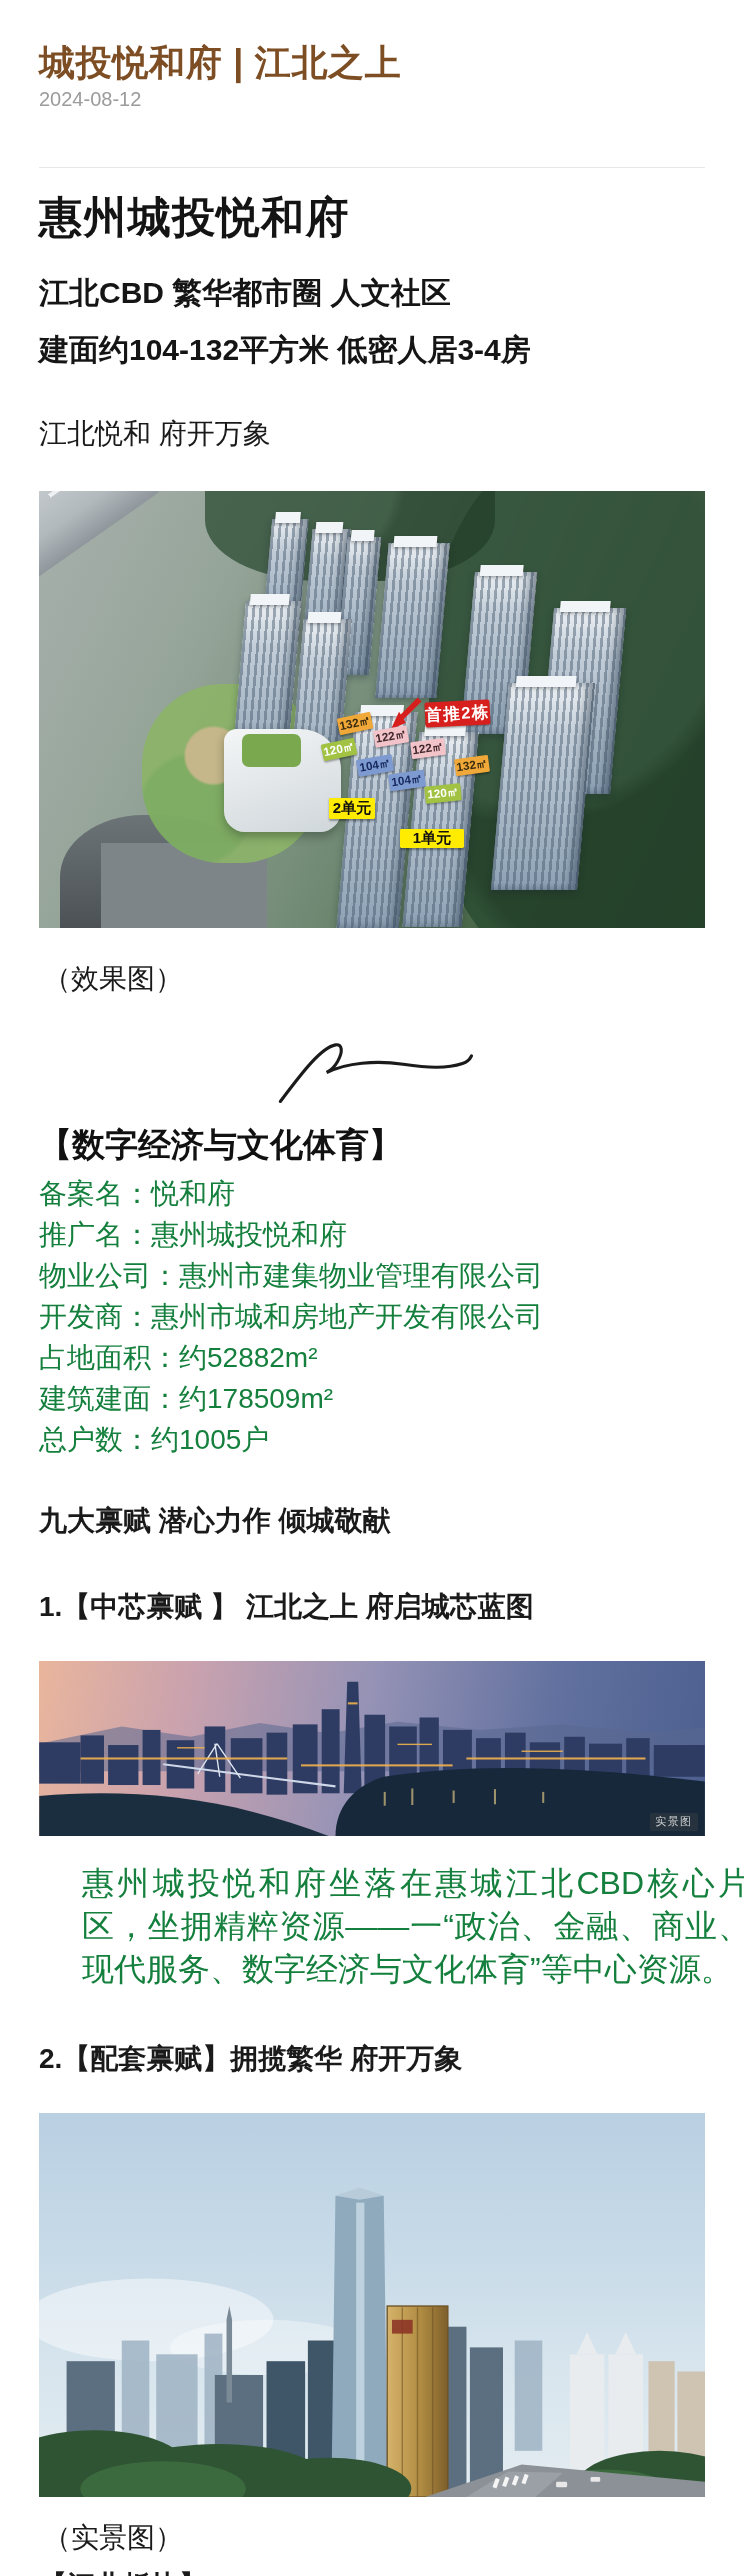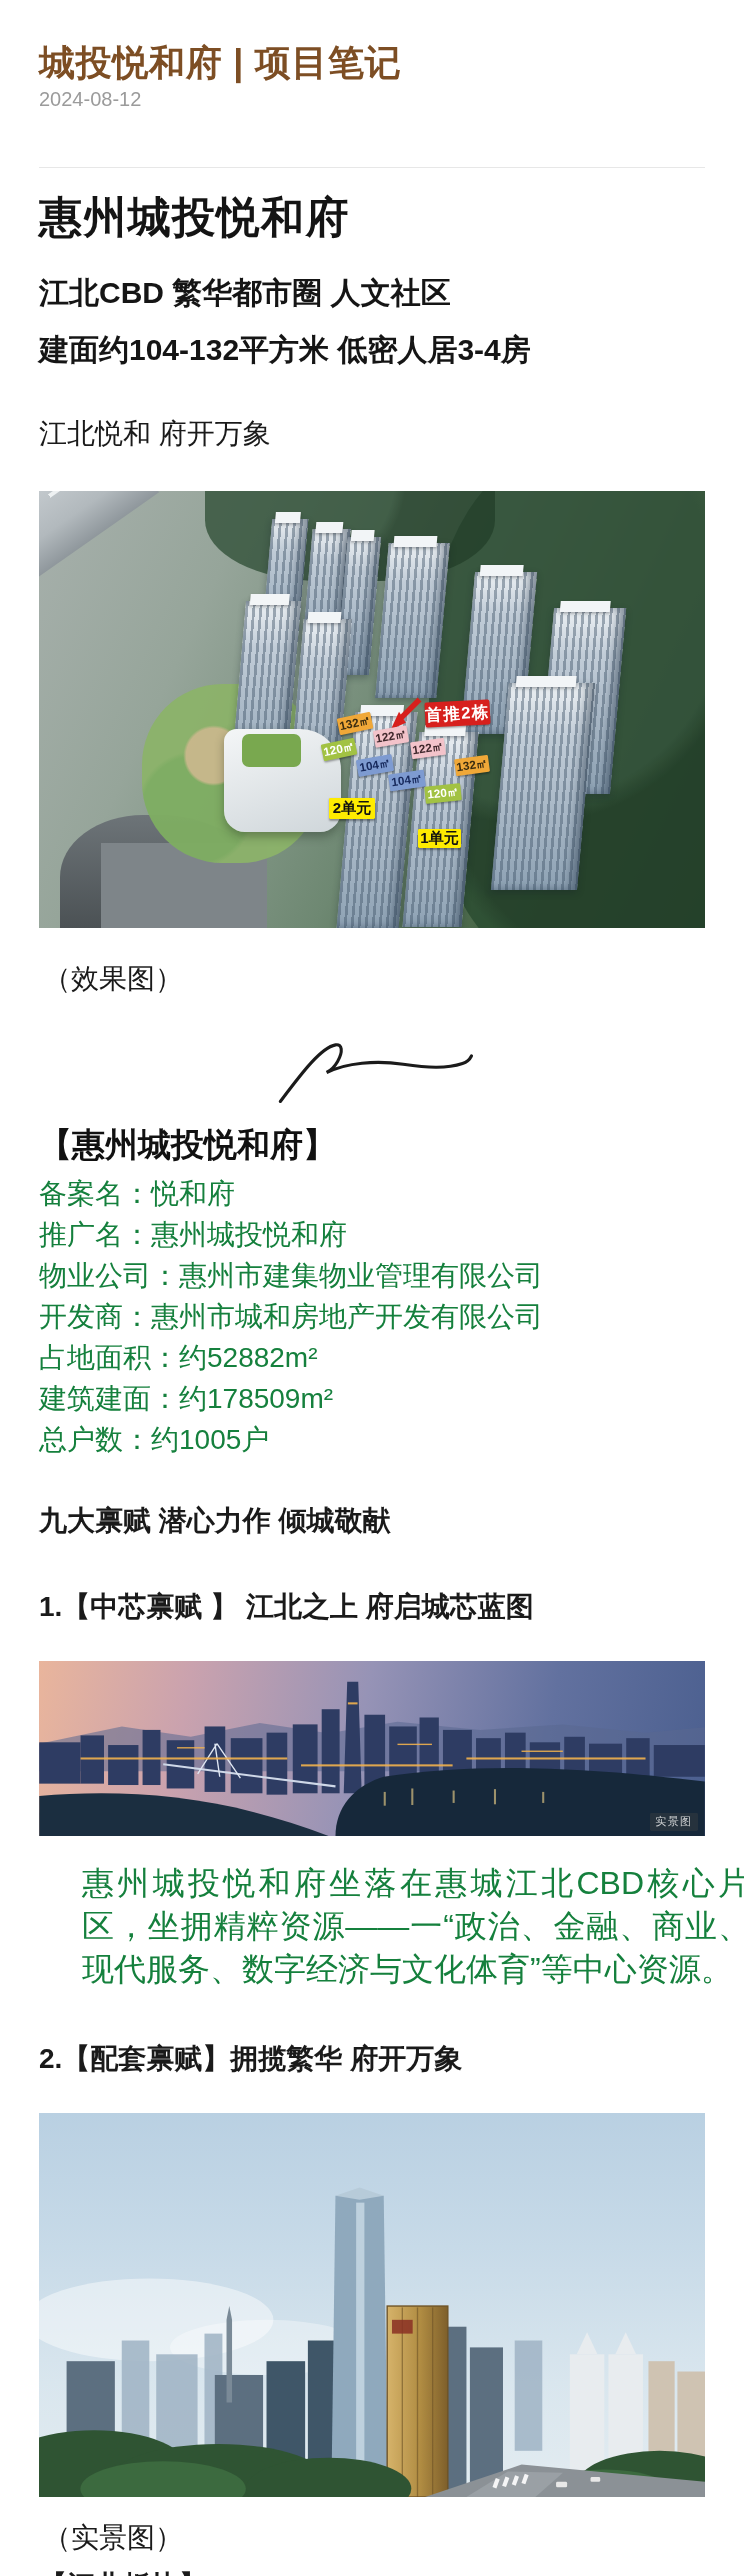--- a/index.html
+++ b/index.html
@@ -53,21 +53,21 @@
   
   .para{left:39px;top:1862px;width:668px;font-size:32px;line-height:43px;color:#15803d;text-align:justify;margin-left:43px;}
   
   .fig-day{top:2113px;height:384px;background:linear-gradient(180deg,#b9d0e2 0%,#c7dae8 35%,#d9e6ee 70%,#e3ecf1 100%);}
 </style>
 </head>
 <body>
 
 <div class="page">
 
-  <div class="abs header-title">城投悦和府 | 项目笔记</div>
+  <div class="abs header-title">城投悦和府 | 江北之上</div>
   <div class="abs pub-date">2024-08-12</div>
   <div class="abs divider"></div>
 
   <div class="abs h1">惠州城投悦和府</div>
   <div class="abs sub sub1">江北CBD 繁华都市圈 人文社区</div>
   <div class="abs sub sub2">建面约104-132平方米 低密人居3-4房</div>
   <div class="abs tagline">江北悦和 府开万象</div>
 
   <div class="abs fig fig-aerial">
     <div class="abs forest" style="right:-55px;top:-41px;width:331px;height:524px;"></div>
@@ -123,30 +123,30 @@
 
     <div class="chip amber" style="left:299px;top:224px;width:34px;height:16.6px;transform:rotate(-12deg);">132㎡</div>
     <div class="chip pink" style="left:335px;top:237px;width:34px;height:16.6px;transform:rotate(-10deg);">122㎡</div>
     <div class="chip pink" style="left:372px;top:249px;width:34px;height:16.6px;transform:rotate(-8deg);">122㎡</div>
     <div class="chip green" style="left:283px;top:250px;width:34px;height:16.6px;transform:rotate(-12deg);">120㎡</div>
     <div class="chip blue" style="left:318px;top:266px;width:36px;height:17px;transform:rotate(-10deg);">104㎡</div>
     <div class="chip blue" style="left:350px;top:281px;width:36px;height:17px;transform:rotate(-8deg);">104㎡</div>
     <div class="chip amber" style="left:416px;top:266px;width:34px;height:16.6px;transform:rotate(-8deg);">132㎡</div>
     <div class="chip green" style="left:386px;top:294px;width:36px;height:16.6px;transform:rotate(-6deg);">120㎡</div>
     <div class="chip yellow" style="left:290px;top:307px;width:46px;height:21px;">2单元</div>
-    <div class="chip yellow" style="left:379px;top:338px;width:43px;height:19.3px;">1单元</div>
+    <div class="chip yellow" style="left:361px;top:338px;width:64px;height:19.3px;">1单元</div>
   </div>
 
   <div class="abs caption caption1">（效果图）</div>
 
   <svg class="abs squiggle" viewBox="0 0 310 100">
     <path d="M12,92 C40,55 70,14 92,10 C102,8 103,20 95,34 C91,41 85,47 79,50 C108,36 150,32 190,38 C225,43 252,45 276,37 C282,35 287,30 289,26" fill="none" stroke="#1b1b1b" stroke-width="4.5" stroke-linecap="round"></path>
   </svg>
 
-  <div class="abs h2">【惠州城投悦和府】</div>
+  <div class="abs h2">【数字经济与文化体育】</div>
   <div class="abs ind-list">
     <div class="ind-row"><span>备案名</span><span>：</span><span>悦和府</span></div>
     <div class="ind-row"><span>推广名</span><span>：</span><span>惠州城投悦和府</span></div>
     <div class="ind-row"><span>物业公司</span><span>：</span><span>惠州市建集物业管理有限公司</span></div>
     <div class="ind-row"><span>开发商</span><span>：</span><span>惠州市城和房地产开发有限公司</span></div>
     <div class="ind-row"><span>占地面积</span><span>：</span><span>约52882m²</span></div>
     <div class="ind-row"><span>建筑建面</span><span>：</span><span>约178509m²</span></div>
     <div class="ind-row"><span>总户数</span><span>：</span><span>约1005户</span></div>
   </div>
 

